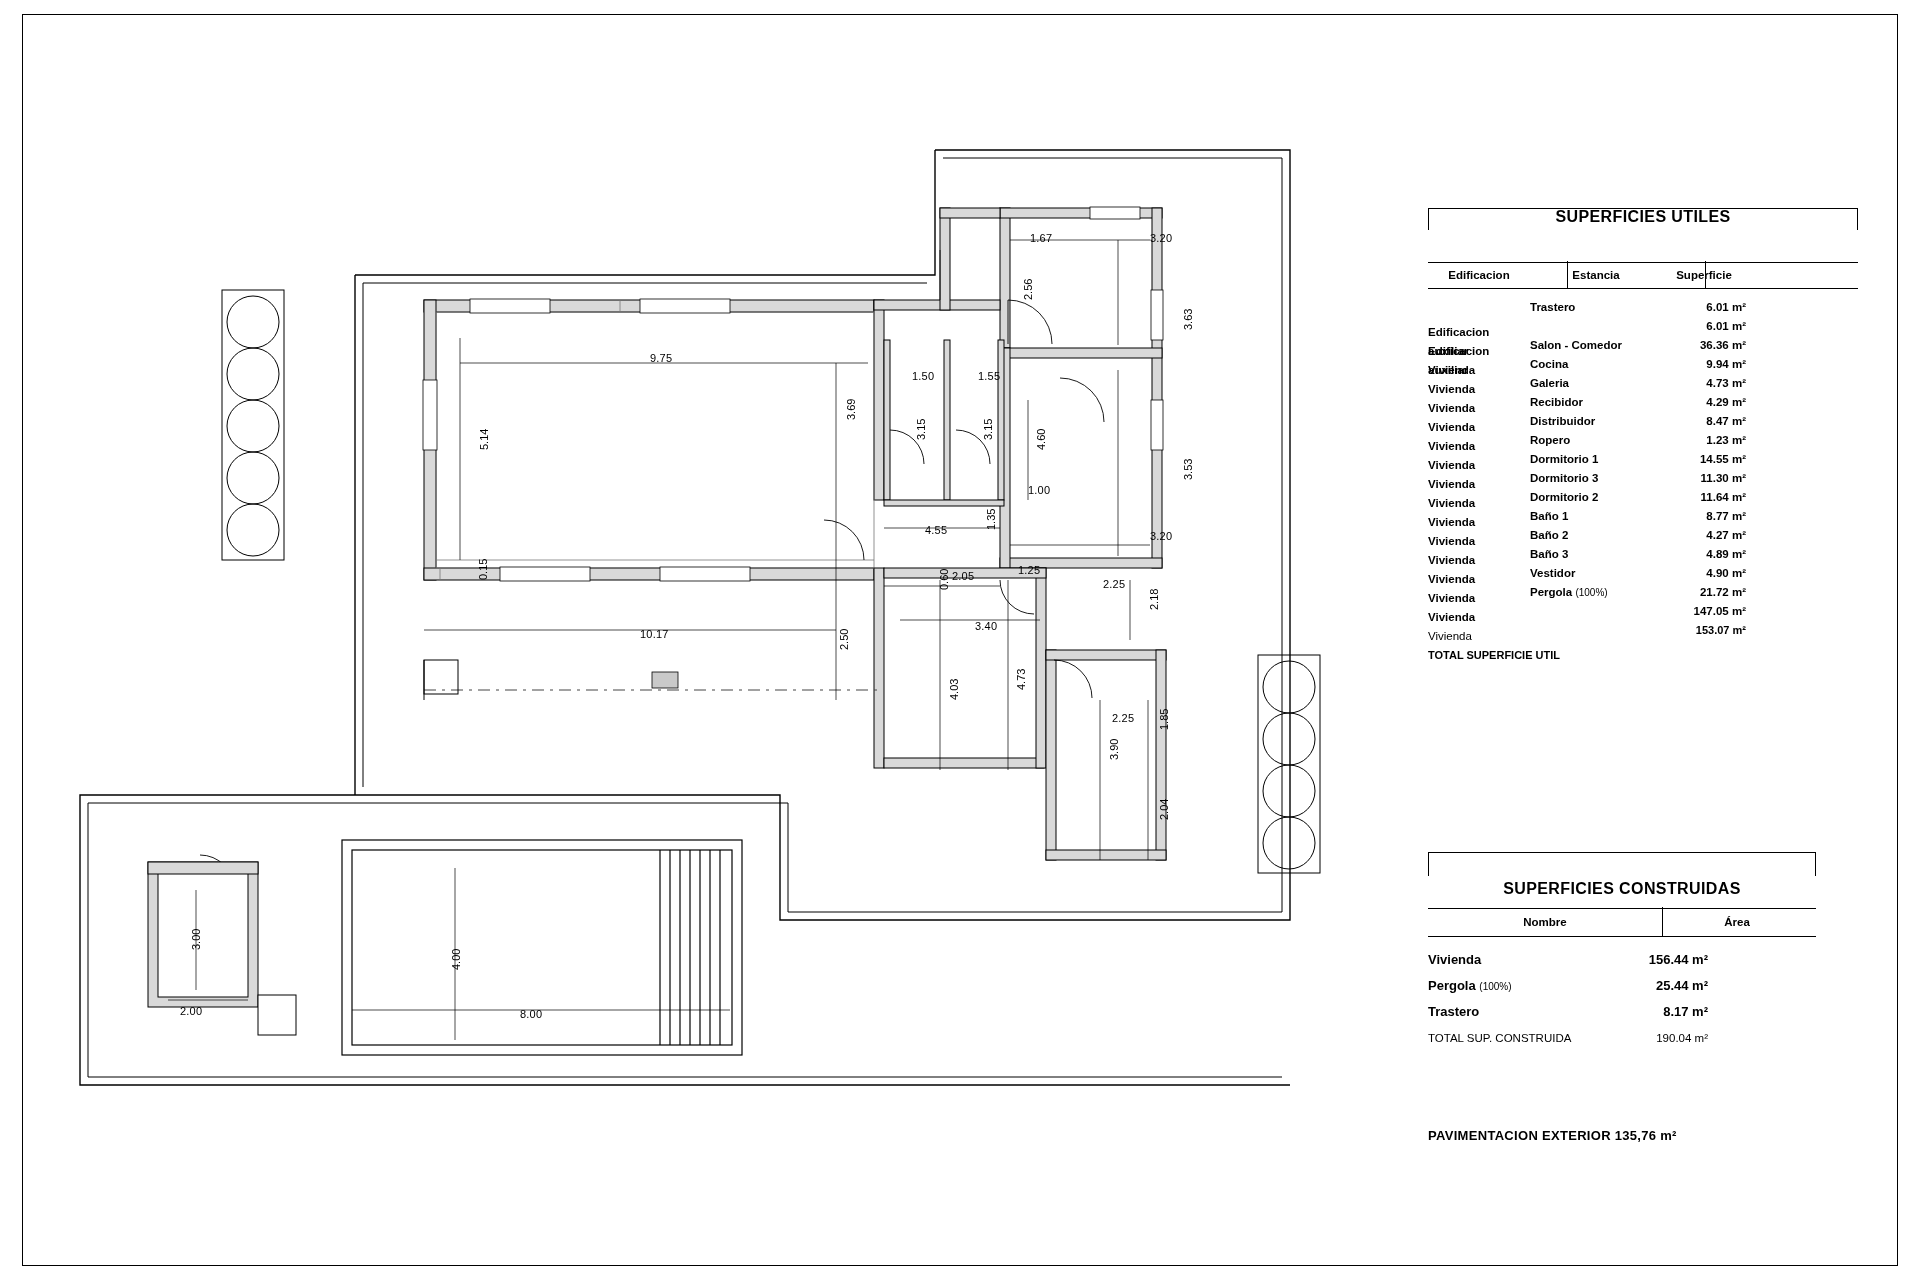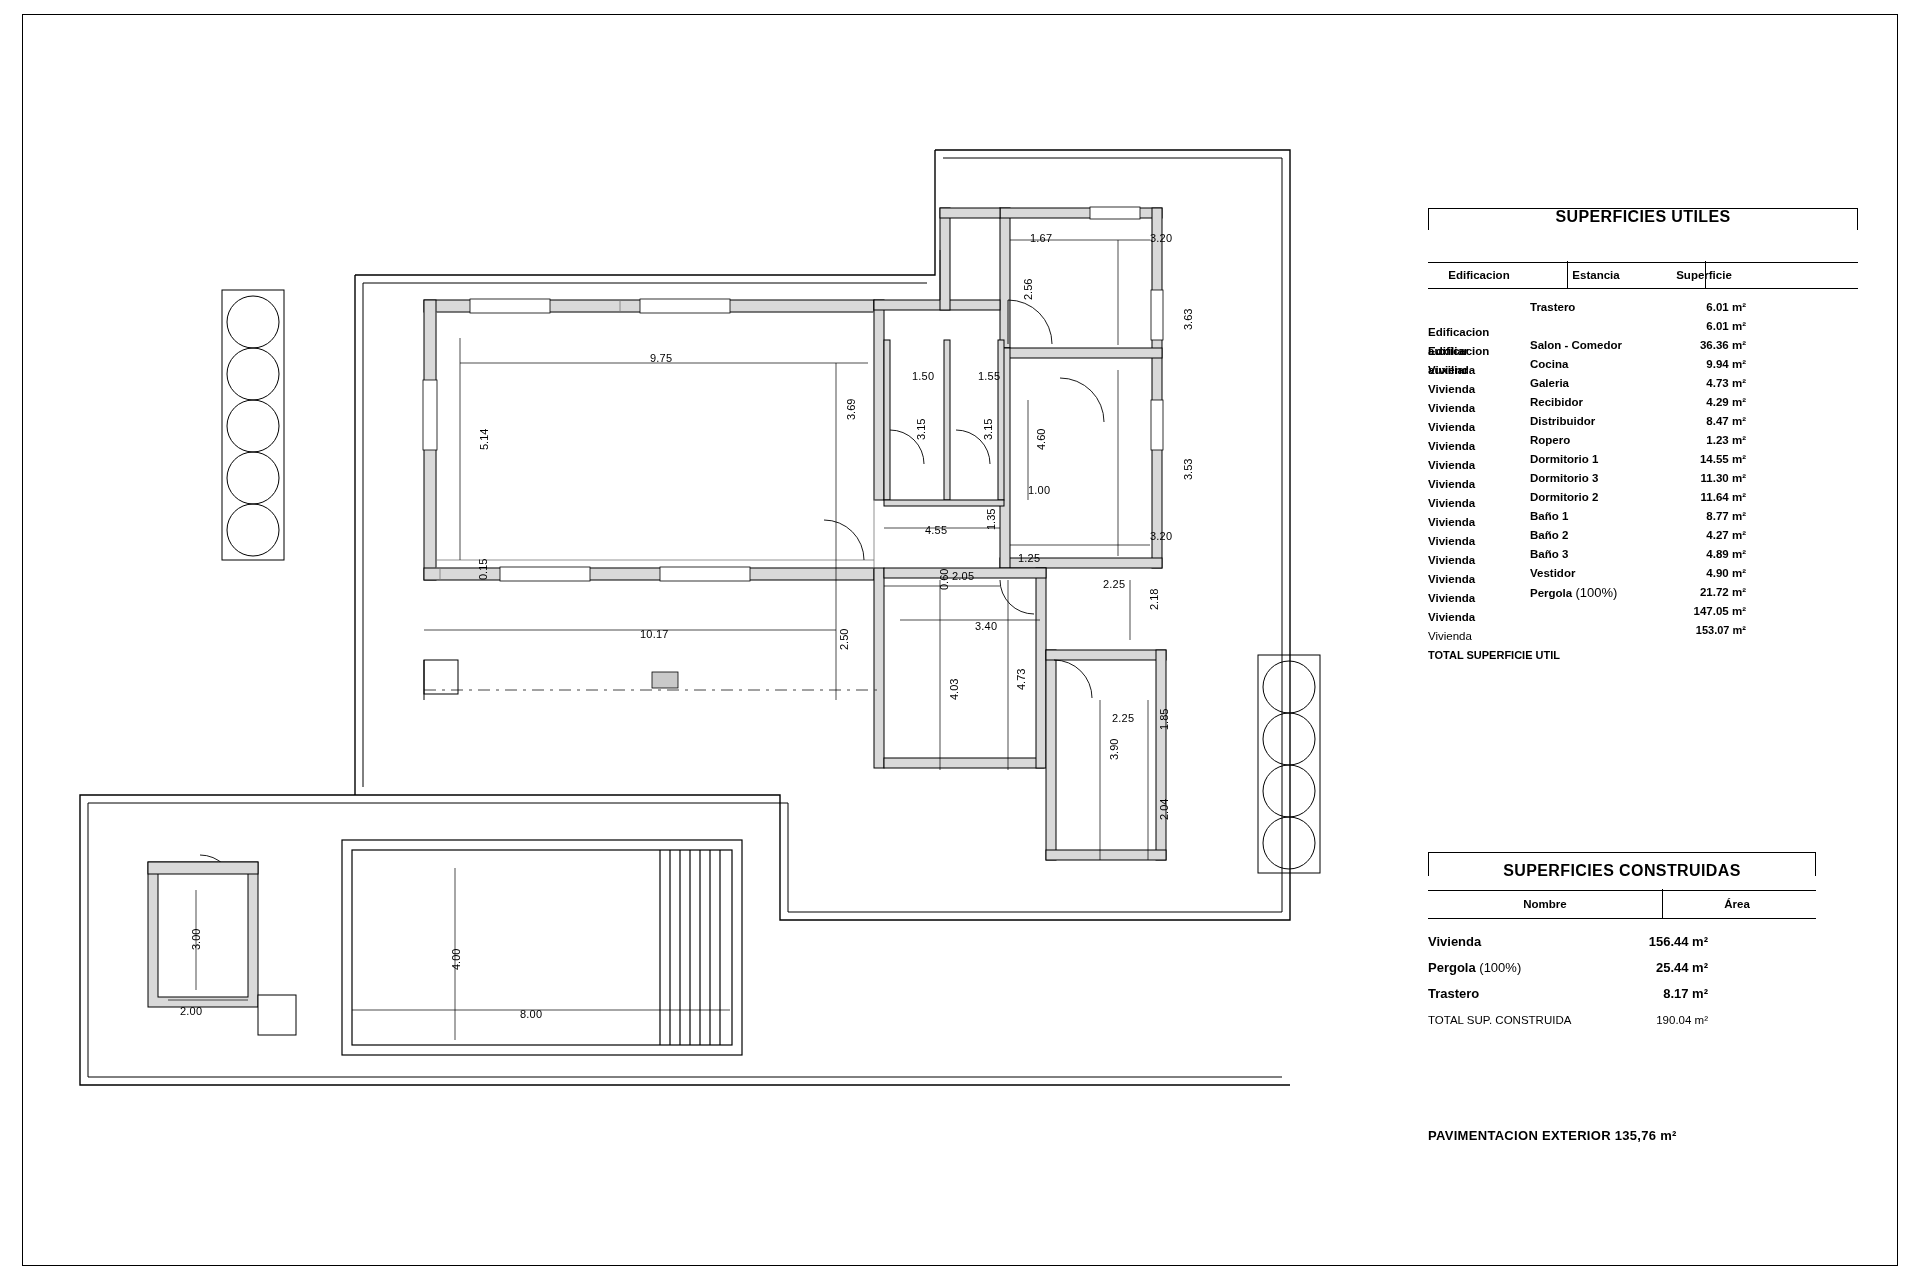--- a/index.html
+++ b/index.html
@@ -19,21 +19,21 @@
   .trow.light .c1,.trow.light .c2,.trow.light .c3{font-weight:normal;}
   .hrow{display:flex;font-size:11.5px;line-height:18px;height:20px;font-weight:bold;}
   .hrow .c1{width:102px;text-align:center;}
   .hrow .c2{width:132px;text-align:center;}
   .hrow .c3{width:84px;text-align:center;}
 
   .tbl2 .r{display:flex;font-size:13px;line-height:26px;height:26px;}
   .tbl2 .n{width:150px;font-weight:bold;}
   .tbl2 .a{width:130px;text-align:right;font-weight:bold;}
   .tbl2 .r.light .n,.tbl2 .r.light .a{font-weight:normal;font-size:11.5px;}
-  .pct{font-size:13px;font-weight:normal;}
+  .pct{font-size:10px;font-weight:normal;}
   .foot{position:absolute;font-weight:bold;font-size:13px;letter-spacing:.3px;}
 </style>
 </head>
 <body>
 
 <div id="sheet">
   <div class="frame"></div>
 
   <svg width="1400" height="1280" viewBox="0 0 1400 1280" style="position:absolute;left:0;top:0;">
     <g stroke="#000" fill="none" stroke-width="1.2">
@@ -192,21 +192,21 @@
   <div class="lblv" style="left:982px;top:440px;">3.15</div>
   <div class="lblv" style="left:1035px;top:450px;">4.60</div>
   <div class="lblv" style="left:1182px;top:480px;">3.53</div>
   <div class="lbl" style="left:1028px;top:484px;">1.00</div>
   <div class="lbl" style="left:925px;top:524px;">4.55</div>
   <div class="lblv" style="left:985px;top:530px;">1.35</div>
   <div class="lbl" style="left:1150px;top:530px;">3.20</div>
   <div class="lblv" style="left:477px;top:580px;">0.15</div>
   <div class="lblv" style="left:938px;top:590px;">0.60</div>
   <div class="lbl" style="left:952px;top:570px;">2.05</div>
-  <div class="lbl" style="left:1018px;top:552px;">1.25</div>
+  <div class="lbl" style="left:1018px;top:564px;">1.25</div>
   <div class="lbl" style="left:1103px;top:578px;">2.25</div>
   <div class="lblv" style="left:1148px;top:610px;">2.18</div>
   <div class="lbl" style="left:640px;top:628px;">10.17</div>
   <div class="lblv" style="left:838px;top:650px;">2.50</div>
   <div class="lbl" style="left:975px;top:620px;">3.40</div>
   <div class="lblv" style="left:948px;top:700px;">4.03</div>
   <div class="lblv" style="left:1015px;top:690px;">4.73</div>
   <div class="lbl" style="left:1112px;top:712px;">2.25</div>
   <div class="lblv" style="left:1158px;top:730px;">1.85</div>
   <div class="lblv" style="left:1108px;top:760px;">3.90</div>
@@ -324,21 +324,21 @@
           <div class="c1" style="width:234px;">TOTAL SUPERFICIE UTIL</div>
           <div class="c3">153.07 m²</div>
         </div>
     </div>
   </div>
 
   <div class="tbl tbl2" style="left:1428px;top:852px;width:388px;">
     <div style="position:absolute;left:0;top:0;right:0;height:1px;background:#000;"></div>
     <div style="position:absolute;left:0;top:0;width:1px;height:24px;background:#000;"></div>
     <div style="position:absolute;right:0;top:0;width:1px;height:24px;background:#000;"></div>
-    <div class="ttitle" style="padding-top:10px;">SUPERFICIES CONSTRUIDAS</div>
+    <div class="ttitle" style="padding-top:28px;">SUPERFICIES CONSTRUIDAS</div>
 
     <div style="position:relative;margin-top:10px;">
       <div style="position:absolute;left:0;top:0;right:0;height:1px;background:#000;"></div>
       <div class="hrow" style="padding-top:5px;">
         <div class="c1" style="width:234px;text-align:center;">Nombre</div>
         <div class="c3" style="width:150px;text-align:center;">Área</div>
       </div>
       <div style="position:absolute;left:0;top:28px;right:0;height:1px;background:#000;"></div>
       <div style="position:absolute;left:234px;top:-1px;width:1px;height:29px;background:#000;"></div>
     </div>

